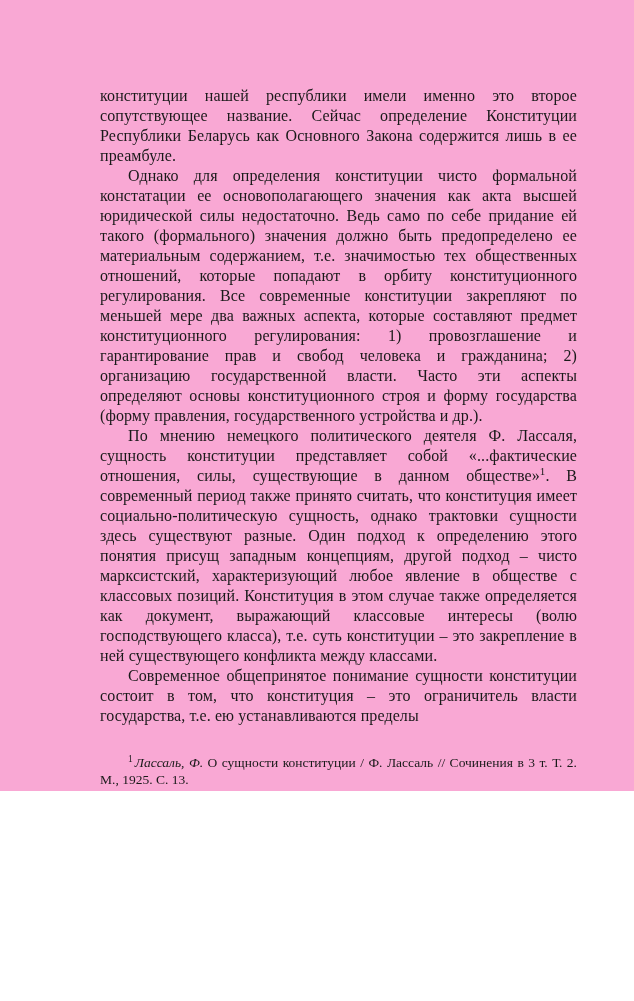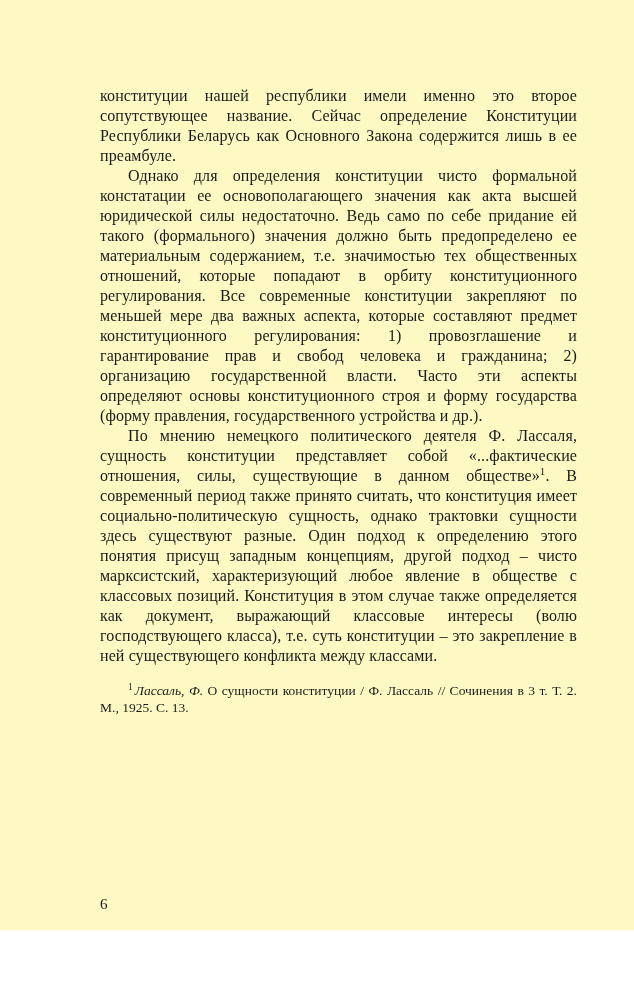--- a/index.html
+++ b/index.html
@@ -3,22 +3,22 @@
 <meta charset="utf-8">
 <style>
   html, body {
     margin: 0;
     padding: 0;
     background: #ffffff;
   }
   .page {
     position: relative;
     width: 634px;
-    height: 930px;
-    background: #fef9c3;
+    height: 791px;
+    background: #f9a8d4;
     box-sizing: border-box;
     padding: 86px 57px 4px 100px;
     font-family: "Liberation Serif", "DejaVu Serif", serif;
     color: #1a1a1a;
     overflow: hidden;
   }
   .text-block {
     width: 477px;
   }
   .para {
@@ -32,21 +32,21 @@
   .para.no-indent {
     text-indent: 0;
   }
   sup {
     font-size: 11px;
     line-height: 0;
     vertical-align: super;
   }
   .footnote {
     width: 477px;
-    margin-top: 16px;
+    margin-top: 28px;
     font-size: 13.5px;
     line-height: 17px;
     text-align: justify;
     text-indent: 28px;
   }
   .footnote sup {
     font-size: 9.5px;
     margin-right: 2px;
   }
   .footnote .italic {
@@ -66,19 +66,20 @@
 <div class="page">
 
   <div class="text-block">
     <p class="para no-indent">конституции нашей республики имели именно это второе сопутствующее название. Сейчас определение Конституции Республики Беларусь как Основного Закона содержится лишь в ее преамбуле.</p>
 
     <p class="para">Однако для определения конституции чисто формальной констатации ее основополагающего значения как акта высшей юридической силы недостаточно. Ведь само по себе придание ей такого (формального) значения должно быть предопределено ее материальным содержанием, т.е. значимостью тех общественных отношений, которые попадают в орбиту конституционного регулирования. Все современные конституции закрепляют по меньшей мере два важных аспекта, которые составляют предмет конституционного регулирования: 1) провозглашение и гарантирование прав и свобод человека и гражданина; 2) организацию государственной власти. Часто эти аспекты определяют основы конституционного строя и форму государства (форму правления, государственного устройства и др.).</p>
 
 
     <p class="para"><span>По мнению немецкого политического деятеля Ф. Лассаля, сущность конституции представляет собой «...фактические отношения, силы, существующие в данном обществе»</span><sup>1</sup><span>. В современный период также принято считать, что конституция имеет социально-политическую сущность, однако трактовки сущности здесь существуют разные. Один подход к определению этого понятия присущ западным концепциям, другой подход – чисто марксистский, характеризующий любое явление в обществе с классовых позиций. Конституция в этом случае также определяется как документ, выражающий классовые интересы (волю господствующего класса), т.е. суть конституции – это закрепление в ней существующего конфликта между классами.</span></p>
 
+    <p class="para">Современное общепринятое понимание сущности конституции состоит в том, что конституция – это ограничитель власти государства, т.е. ею устанавливаются пределы</p>
   </div>
 
   <div class="footnote"><sup>1</sup><span class="italic">Лассаль, Ф.</span><span> О сущности конституции / Ф. Лассаль // Сочинения в 3 т. Т. 2.  М., 1925. С. 13.</span></div>
 
   <div class="page-number">6</div>
 
 </div>
 
 </body></html>

